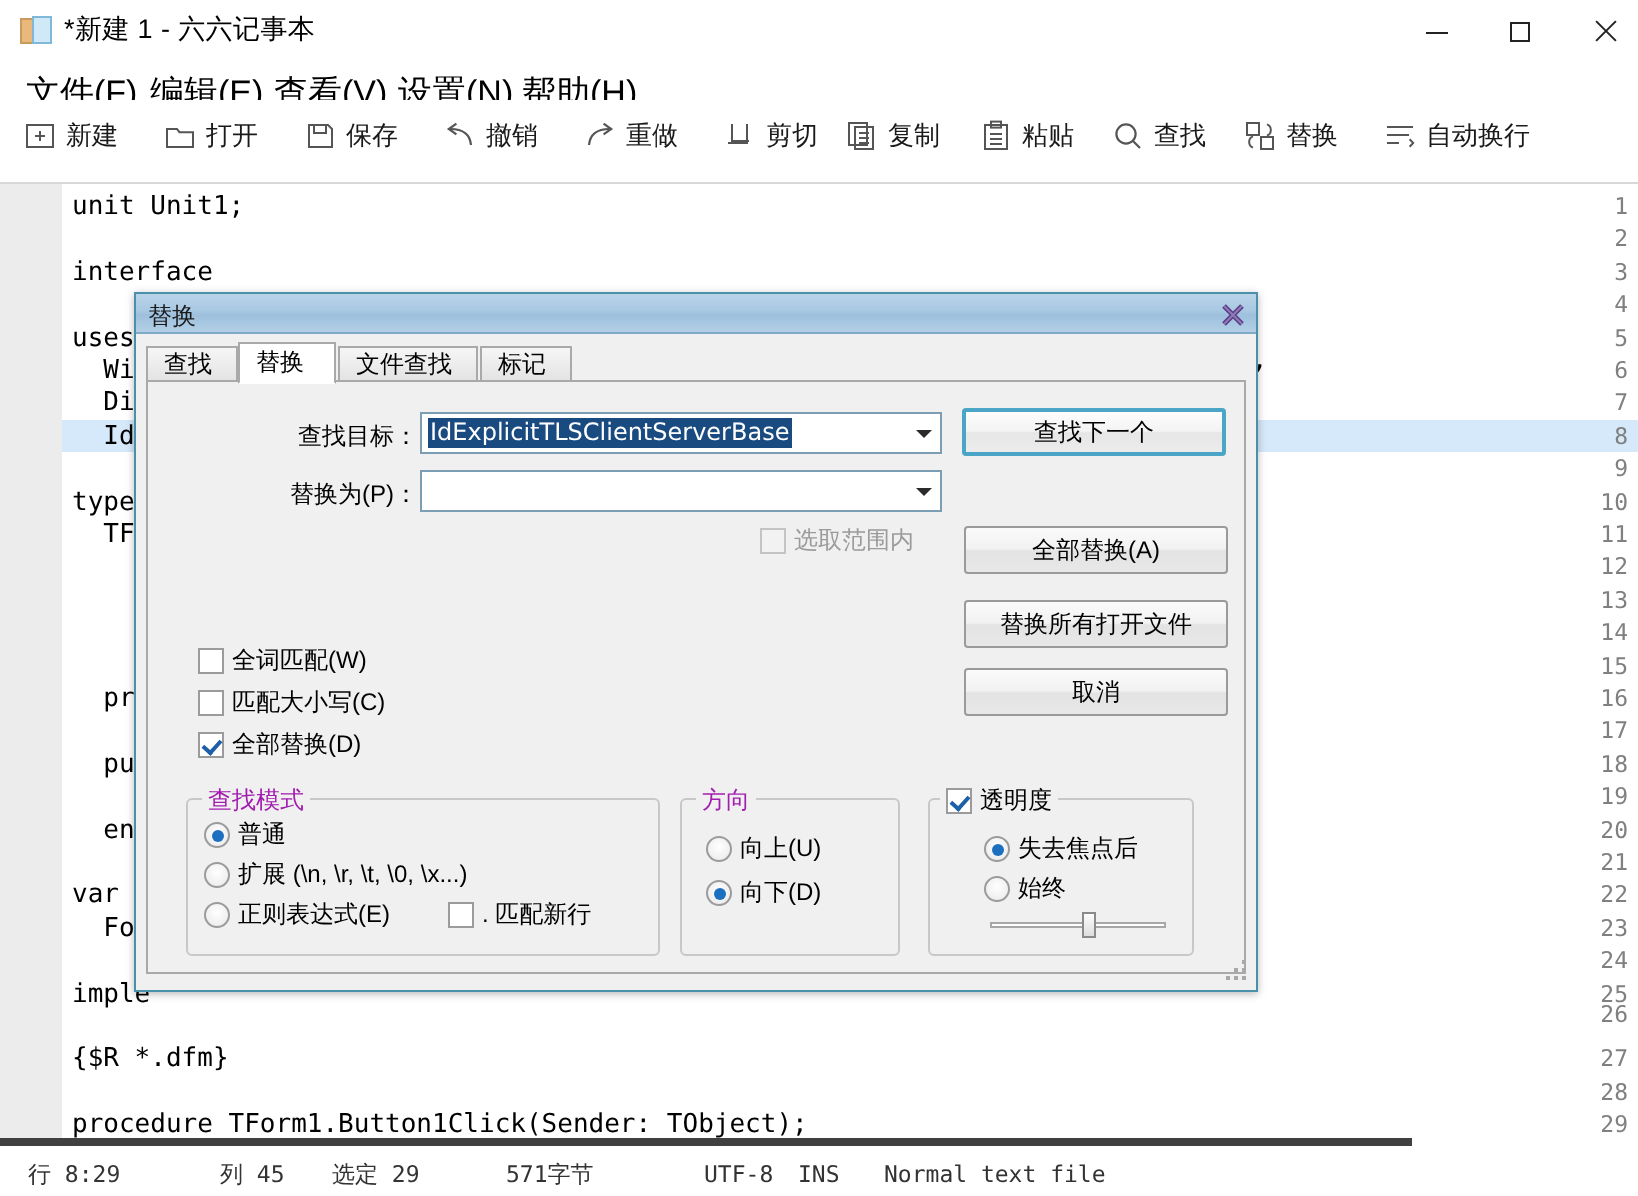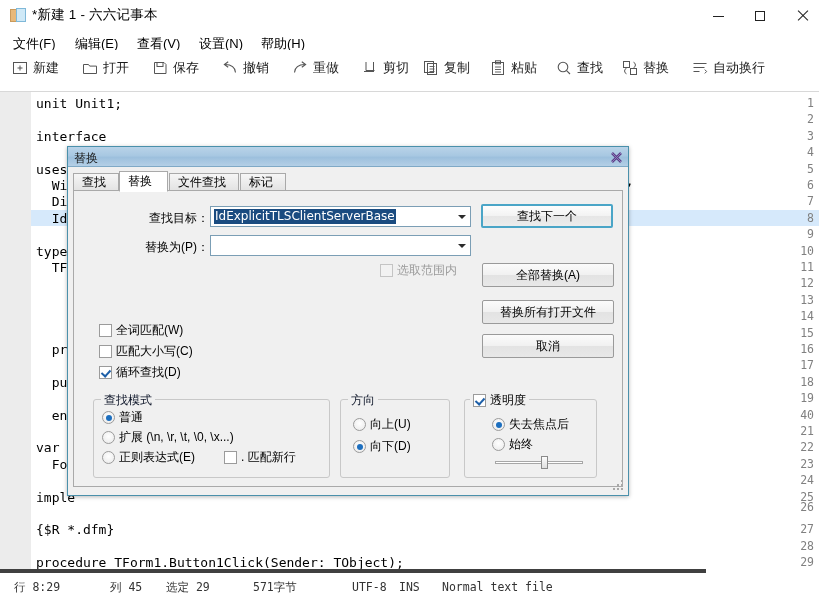--- a/index.html
+++ b/index.html
@@ -90,21 +90,21 @@
   
   .menubar {
     position: absolute;
     left: 0; top: 30px;
     width: 819px; height: 26px;
     background: #ffffff;
   }
   .menu-item {
     position: absolute;
     top: 3px;
-    font-size: 13px;
+    font-size: 17px;
     color: #000000;
     white-space: nowrap;
     padding: 2px 3px;
   }
   .menubar-rule {
     position: absolute;
     left: 0; top: 56px;
     width: 819px; height: 1px;
     background: #e2e2e2;
   }
@@ -402,21 +402,21 @@
     border-radius: 3px;
     box-sizing: border-box;
     background: transparent;
   }
   .group-title {
     position: absolute;
     top: -8px; left: 7px;
     background: #f0f0f0;
     padding: 0 3px;
     font-size: 12px;
-    color: #0f172a;
+    color: #a21caf;
     white-space: nowrap;
   }
 
   .slider {
     position: absolute;
   }
   .slider .track {
     position: absolute;
     left: 0; top: 5px;
     width: 100%; height: 3px;
@@ -607,21 +607,21 @@
         <div class="gutter-line" style="top: 151.6px;">10</div>
         <div class="gutter-line" style="top: 168px;">11</div>
         <div class="gutter-line" style="top: 184.4px;">12</div>
         <div class="gutter-line" style="top: 200.8px;">13</div>
         <div class="gutter-line" style="top: 217.2px;">14</div>
         <div class="gutter-line" style="top: 233.6px;">15</div>
         <div class="gutter-line" style="top: 250px;">16</div>
         <div class="gutter-line" style="top: 266.4px;">17</div>
         <div class="gutter-line" style="top: 282.8px;">18</div>
         <div class="gutter-line" style="top: 299.2px;">19</div>
-        <div class="gutter-line" style="top: 315.6px;">40</div>
+        <div class="gutter-line" style="top: 315.6px;">20</div>
         <div class="gutter-line" style="top: 332px;">21</div>
         <div class="gutter-line" style="top: 348.4px;">22</div>
         <div class="gutter-line" style="top: 364.8px;">23</div>
         <div class="gutter-line" style="top: 381.2px;">24</div>
         <div class="gutter-line" style="top: 397.6px;">25</div>
         <div class="gutter-line" style="top: 408px; text-align: center;">26</div>
         <div class="gutter-line" style="top: 430.4px;">27</div>
         <div class="gutter-line" style="top: 446.8px;">28</div>
         <div class="gutter-line" style="top: 463.2px;">29</div>
       </div>
@@ -715,21 +715,21 @@
         <div class="chk" style="left:25px; top:131px;">
           <span class="box"></span>
           <span>全词匹配(W)</span>
         </div>
         <div class="chk" style="left:25px; top:152px;">
           <span class="box"></span>
           <span>匹配大小写(C)</span>
         </div>
         <div class="chk checked" style="left:25px; top:173px;">
           <span class="box"></span>
-          <span>循环查找(D)</span>
+          <span>全部替换(D)</span>
         </div>
 
         <div class="group" style="left:19px; top:208px; width:237px; height:79px;">
           <span class="group-title">查找模式</span>
           <div class="rad selected" style="left:8px; top:9px;">
             <span class="dot"></span>
             <span>普通</span>
           </div>
           <div class="rad" style="left:8px; top:29px;">
             <span class="dot"></span>

